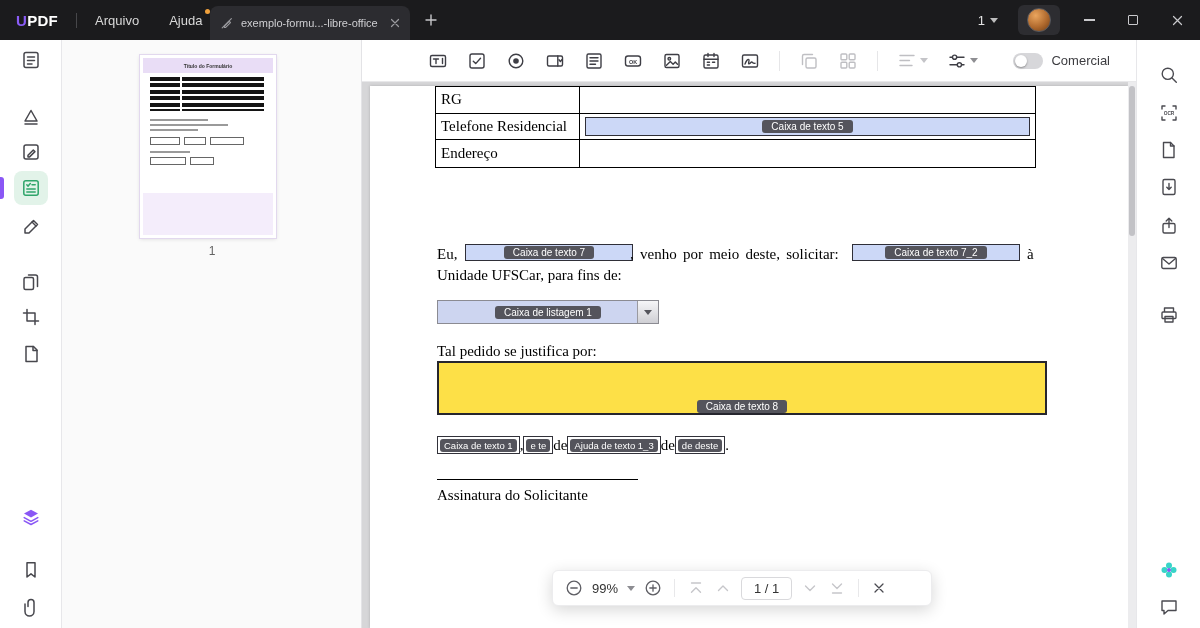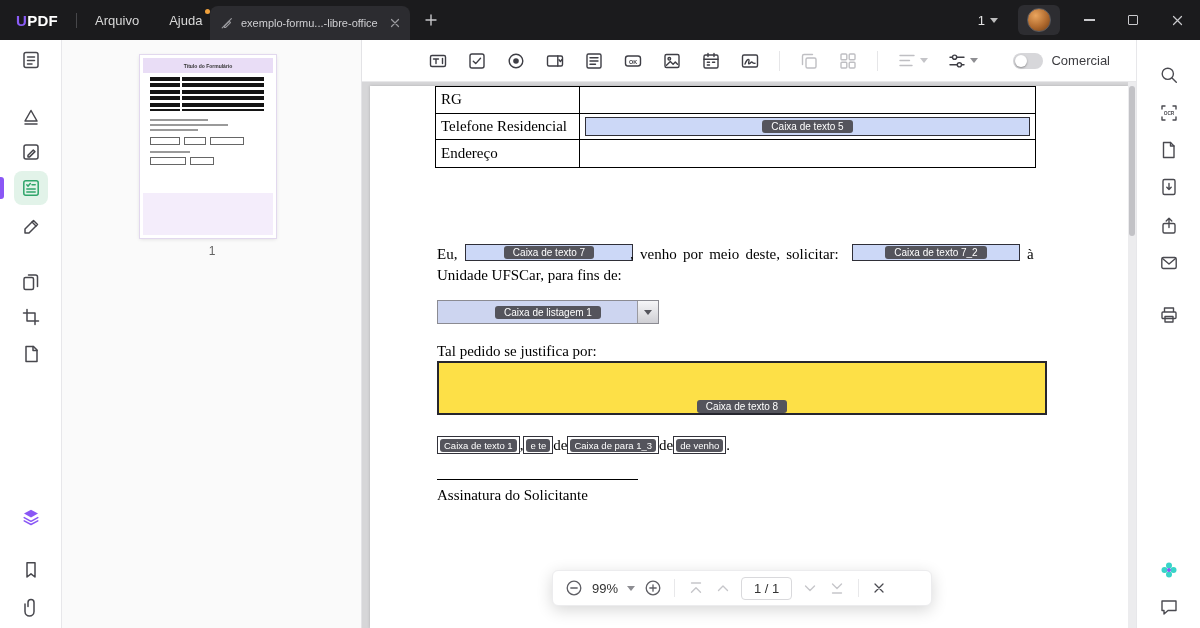--- a/index.html
+++ b/index.html
@@ -386,25 +386,25 @@
       <div class="dateline serif">
         <span class="sfield">
             <span class="pill">Caixa de texto 1</span>
           </span>
         <span>,</span>
         <span class="sfield">
             <span class="pill">e te</span>
           </span>
         <span>de</span>
         <span class="sfield">
-            <span class="pill">Caixa de para 1_3</span>
+            <span class="pill">Ajuda de texto 1_3</span>
           </span>
         <span>de</span>
         <span class="sfield">
-            <span class="pill">de venho</span>
+            <span class="pill">de deste</span>
           </span>
         <span>.</span>
       </div>
 
       <div class="sig-line"></div>
       <span class="serif abs" style="left:67px;top:401px">Assinatura do Solicitante</span>
     </div>
 
     <div class="vscroll">
       <div class="vthumb"></div>

